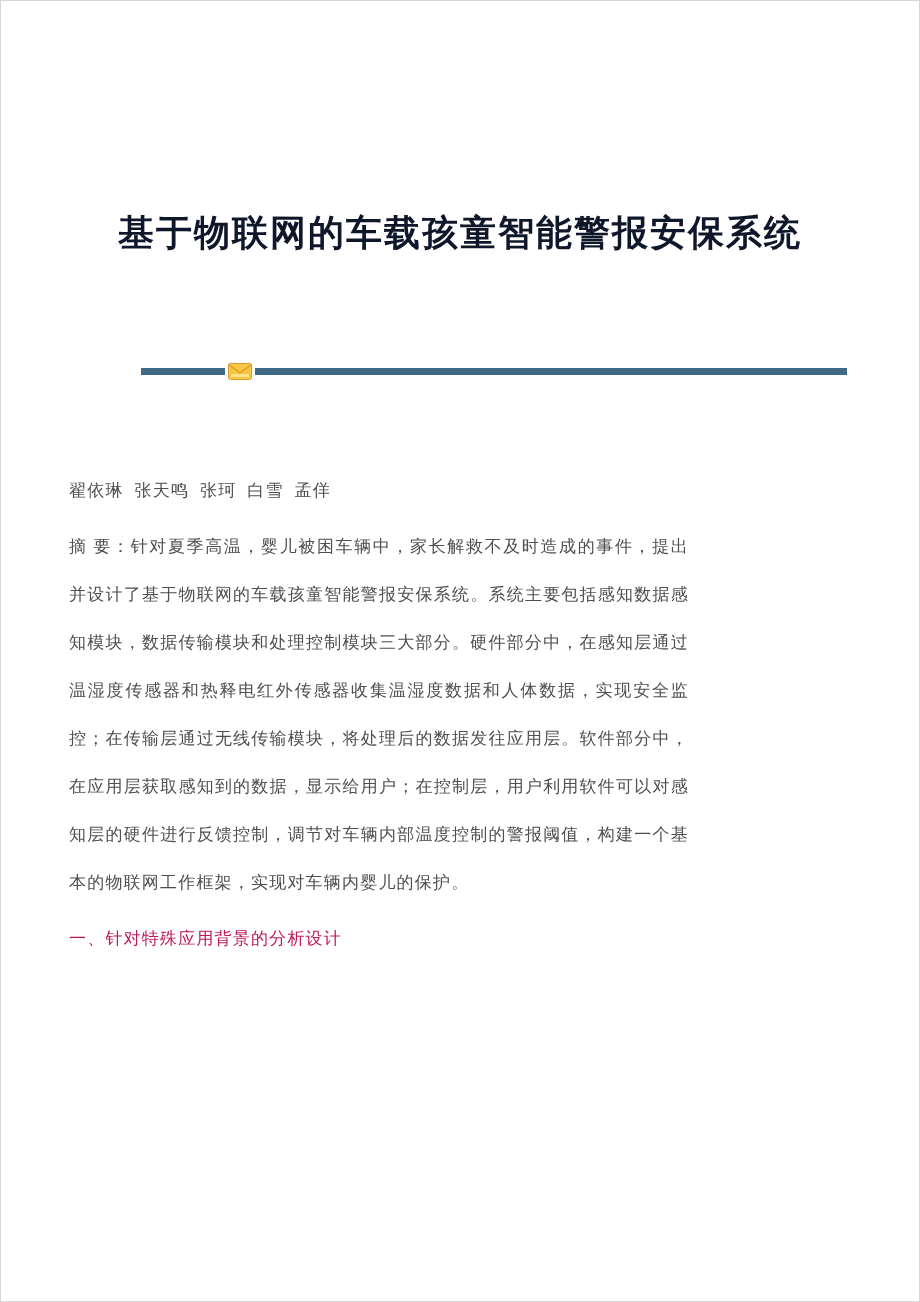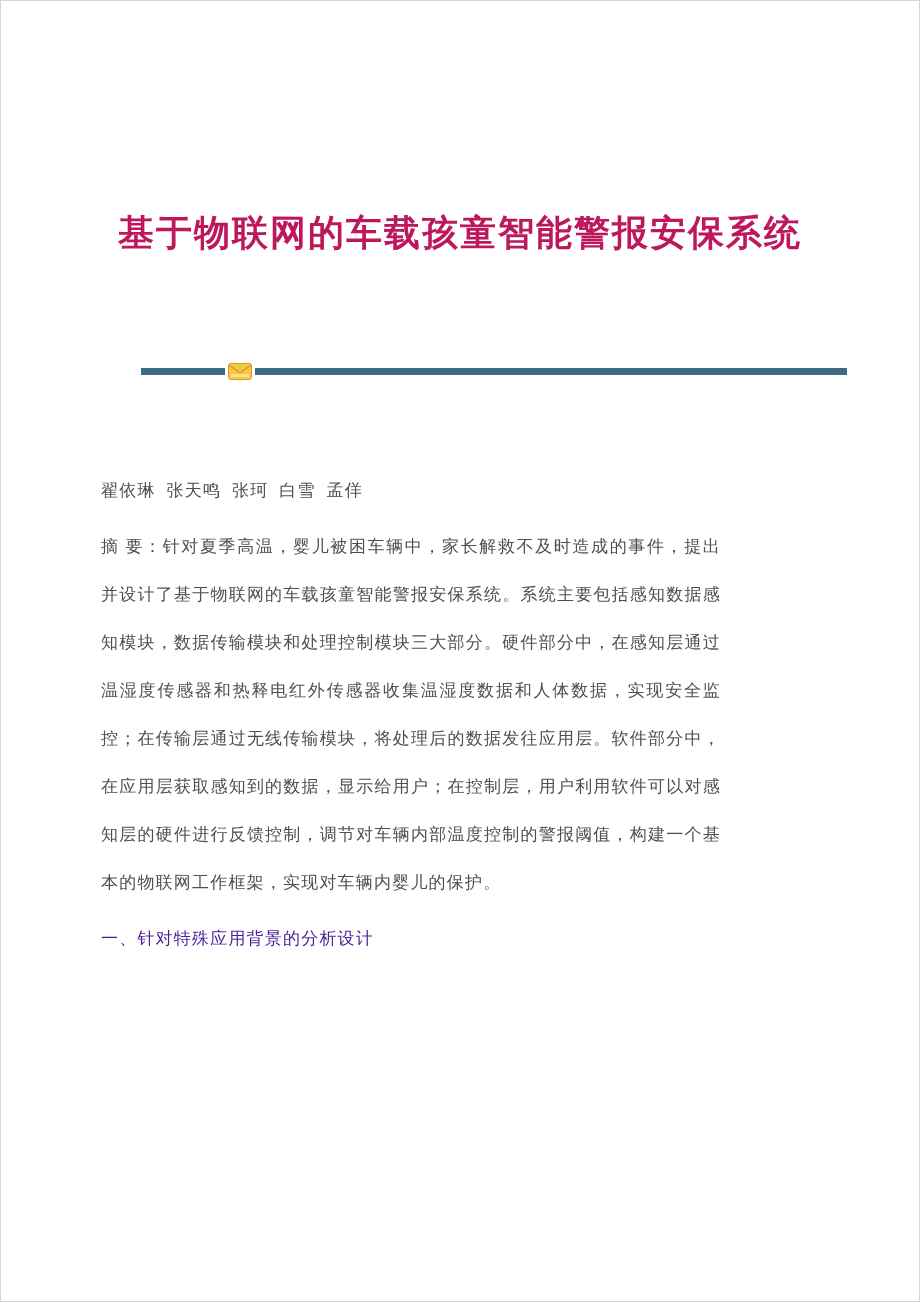--- a/index.html
+++ b/index.html
@@ -16,21 +16,21 @@
     border: 1px solid #d6d6d6;
     overflow: hidden;
     font-family: "Liberation Serif", "DejaVu Serif", serif;
   }
   .doc-title {
     margin: 180px auto 0 auto;
     width: 690px;
     text-align: center;
     font-size: 36px;
     font-weight: bold;
-    color: #be185d;
+    color: #0f172a;
     letter-spacing: 2px;
     line-height: 105px;
   }
   .divider {
     position: relative;
     margin: 82px 0 0 140px;
     width: 706px;
     height: 7px;
     background: #3e6a85;
   }
@@ -40,21 +40,21 @@
     top: -7px;
     width: 26px;
     height: 20px;
     background: #ffffff;
     box-shadow: 0 0 0 2px #ffffff;
     display: flex;
     align-items: center;
     justify-content: center;
   }
   .content {
-    margin: 92px 0 0 100px;
+    margin: 92px 0 0 68px;
     width: 620px;
     color: #4f4f4f;
     font-size: 17px;
     letter-spacing: 1.2px;
     line-height: 48px;
   }
   .content p {
     margin: 0 0 8px 0;
   }
   .authors {
@@ -63,21 +63,21 @@
   .abstract {
     text-align: justify;
   }
   .keywords {
     margin-top: 4px;
   }
   .section-heading {
     margin-top: 4px;
     font-weight: normal;
     font-size: 17px;
-    color: #4c1d95;
+    color: #be185d;
   }
 </style>
 </head>
 <body>
 
 <div class="page">
 
   <h1 class="doc-title">基于物联网的车载孩童智能警报安保系统</h1>
 
   <div class="divider">

